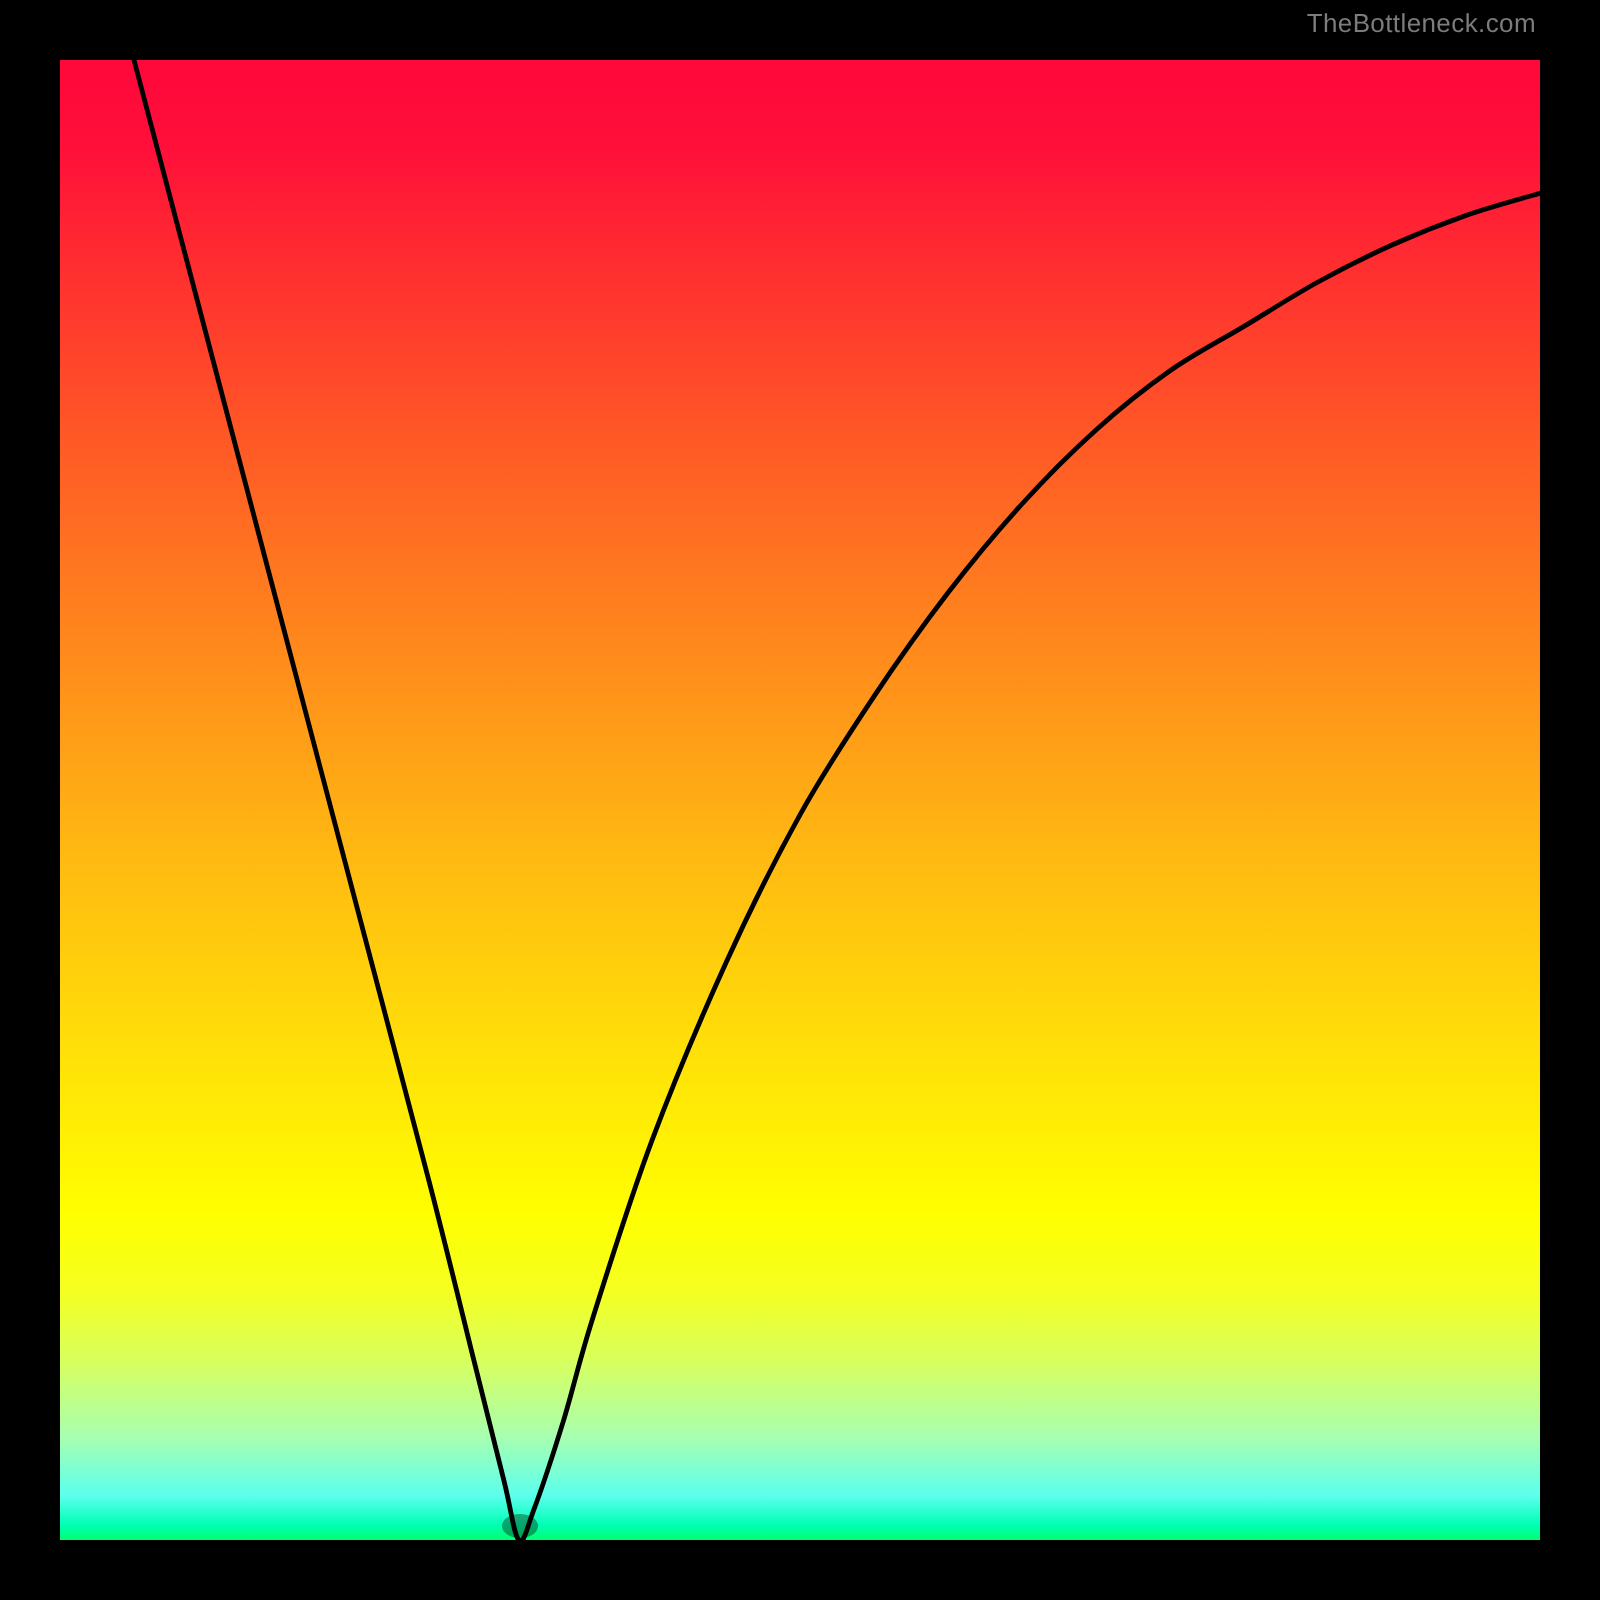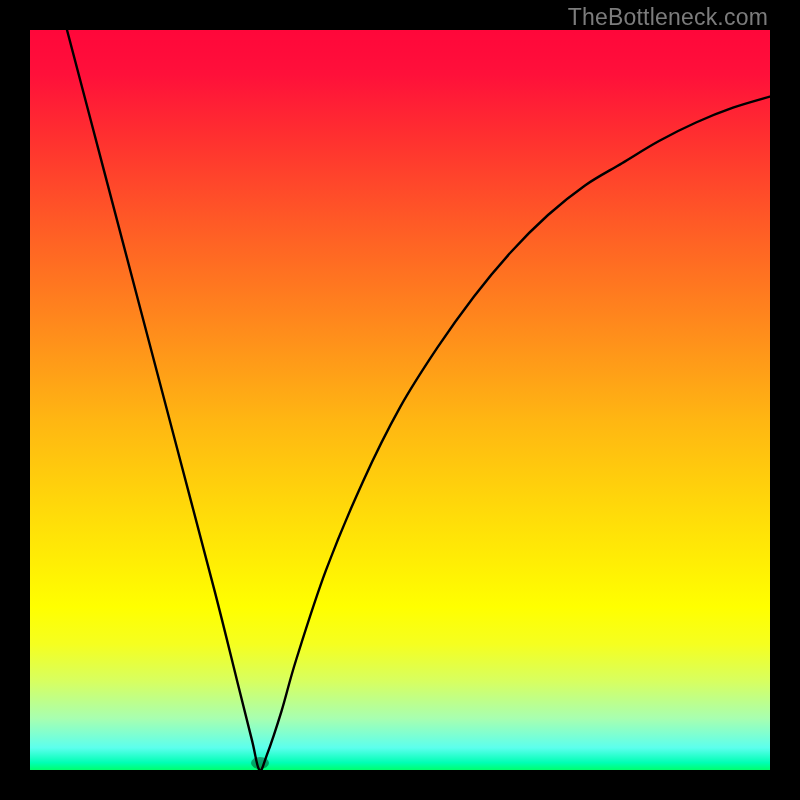--- a/index.html
+++ b/index.html
@@ -37,21 +37,21 @@
       #5cffed 97%,
       #00ffb5 99%,
       #00ff6e 100%
     );
   }
   .attribution {
     position: absolute;
     top: 4px;
     right: 32px;
     font-family: Arial, Helvetica, sans-serif;
-    font-size: 23px;
+    font-size: 13px;
     color: #7c7c7c;
     font-weight: 500;
     letter-spacing: 0.2px;
   }
   svg.curve {
     position: absolute;
     left: 0;
     top: 0;
     width: 740px;
     height: 740px;

